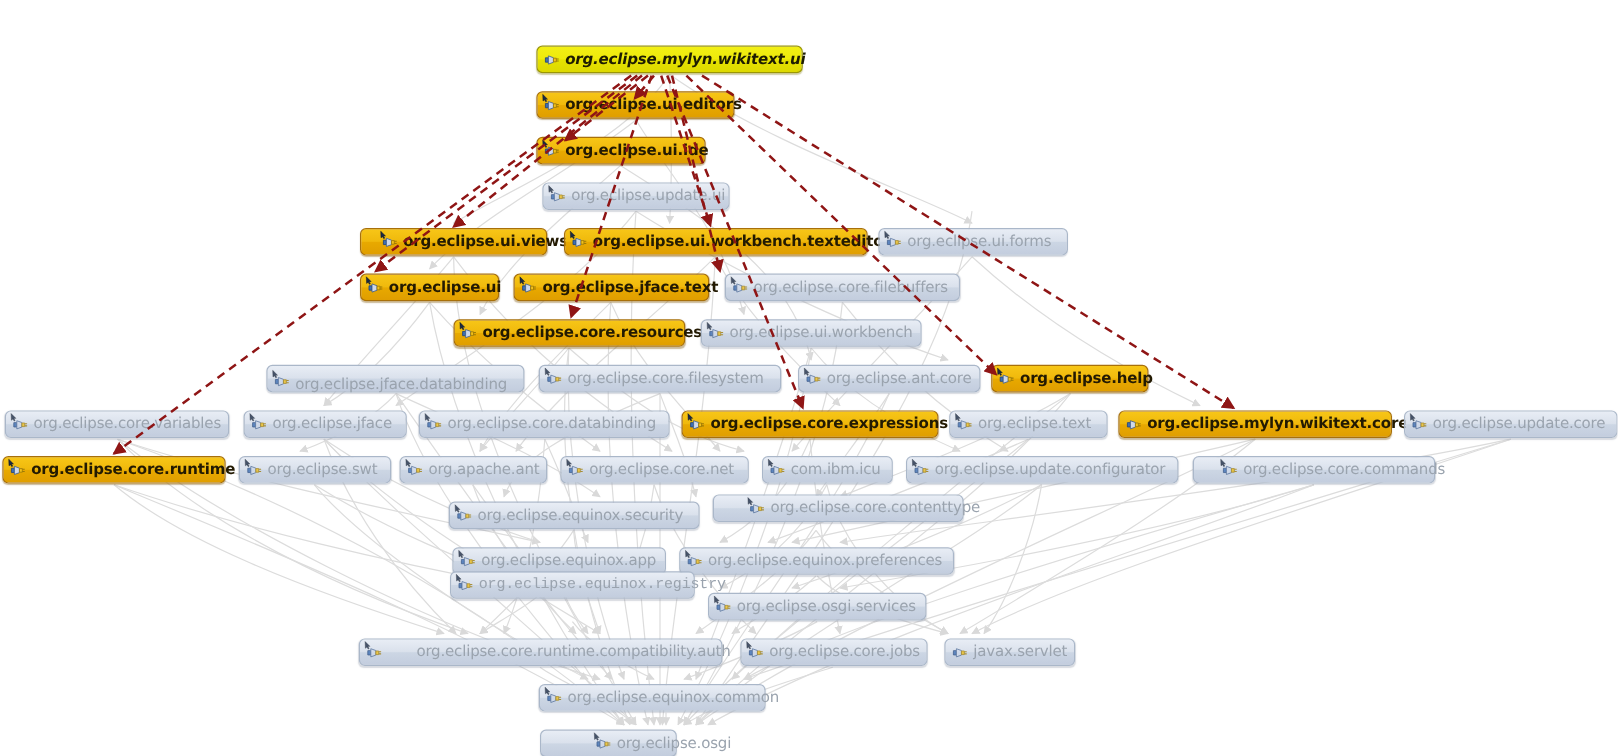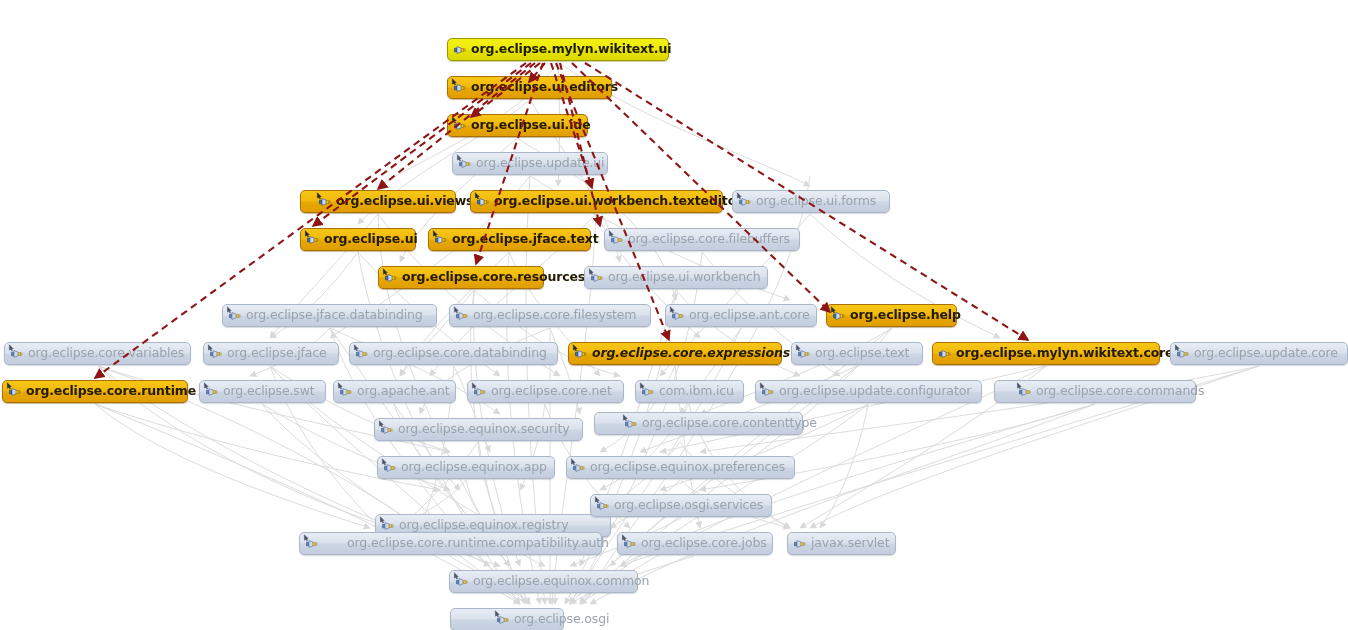--- a/index.html
+++ b/index.html
@@ -45,20 +45,21 @@
     font-weight:bold;
     box-shadow:0 1px 1px rgba(120,80,0,.4);
   }
   
   .node.root{
     background:linear-gradient(to bottom,#f2ef14 0%,#eeea0b 48%,#e6e200 52%,#ddd900 100%);
     border:1px solid #9a9606;
     color:#1d1c02;
     font-weight:bold;
     box-shadow:0 1px 1px rgba(120,115,0,.35);
+    font-style:italic;
   }
 
   
   .ico{position:relative;width:16px;height:16px;flex:0 0 16px;}
   .ico svg{display:block;width:16px;height:16px;}
   .dim .ico{opacity:.78;}
 </style>
 </head>
 <body>
 
@@ -301,21 +302,21 @@
             <path d="M5 4.6 L9.2 6.1 L9.2 9.9 L5 11.4 Z" fill="#cfd9ea" stroke="#41618f" stroke-width=".7"></path>
             <path d="M9.2 6.5 L11.6 6.5 L11.6 9.5 L9.2 9.5 Z" fill="#f3c11a" stroke="#9c7a07" stroke-width=".7"></path>
             <path d="M11.6 7.1 L13.6 7.1 M11.6 8.9 L13.6 8.9" stroke="#9c7a07" stroke-width=".9"></path>
           </svg>
           <svg viewBox="0 0 16 16" xmlns="http://www.w3.org/2000/svg" style="position:absolute;left:-1px;top:-2px;width:10px;height:10px">
             <path d="M2 1 L8.4 7.4 L5.6 7.6 L7.4 10.2 L6.1 11 L4.4 8.3 L2.4 9.9 Z" fill="#1b2a44" stroke="#0c1422" stroke-width=".6" stroke-linejoin="round"></path>
           </svg>
         </span>
         <span class="lbl">org.eclipse.core.filebuffers</span>
       </div>
-      <div class="node gold" style="left: 378px; top: 266px; width: 166px;">
+      <div class="node gold" style="left: 378px; top: 266px; width: 193px;">
         <span class="ico">
           <svg viewBox="0 0 16 16" xmlns="http://www.w3.org/2000/svg">
             <path d="M2.5 6.2 L5 6.2 L5 9.8 L2.5 9.8 Z" fill="#3d6fb5" stroke="#23457a" stroke-width=".7"></path>
             <path d="M5 4.6 L9.2 6.1 L9.2 9.9 L5 11.4 Z" fill="#cfd9ea" stroke="#41618f" stroke-width=".7"></path>
             <path d="M9.2 6.5 L11.6 6.5 L11.6 9.5 L9.2 9.5 Z" fill="#f3c11a" stroke="#9c7a07" stroke-width=".7"></path>
             <path d="M11.6 7.1 L13.6 7.1 M11.6 8.9 L13.6 8.9" stroke="#9c7a07" stroke-width=".9"></path>
           </svg>
           <svg viewBox="0 0 16 16" xmlns="http://www.w3.org/2000/svg" style="position:absolute;left:-1px;top:-2px;width:10px;height:10px">
             <path d="M2 1 L8.4 7.4 L5.6 7.6 L7.4 10.2 L6.1 11 L4.4 8.3 L2.4 9.9 Z" fill="#1b2a44" stroke="#0c1422" stroke-width=".6" stroke-linejoin="round"></path>
           </svg>
@@ -329,21 +330,21 @@
             <path d="M5 4.6 L9.2 6.1 L9.2 9.9 L5 11.4 Z" fill="#cfd9ea" stroke="#41618f" stroke-width=".7"></path>
             <path d="M9.2 6.5 L11.6 6.5 L11.6 9.5 L9.2 9.5 Z" fill="#f3c11a" stroke="#9c7a07" stroke-width=".7"></path>
             <path d="M11.6 7.1 L13.6 7.1 M11.6 8.9 L13.6 8.9" stroke="#9c7a07" stroke-width=".9"></path>
           </svg>
           <svg viewBox="0 0 16 16" xmlns="http://www.w3.org/2000/svg" style="position:absolute;left:-1px;top:-2px;width:10px;height:10px">
             <path d="M2 1 L8.4 7.4 L5.6 7.6 L7.4 10.2 L6.1 11 L4.4 8.3 L2.4 9.9 Z" fill="#1b2a44" stroke="#0c1422" stroke-width=".6" stroke-linejoin="round"></path>
           </svg>
         </span>
         <span class="lbl">org.eclipse.ui.workbench</span>
       </div>
-      <div class="node dim" style="left: 222px; top: 304px; width: 215px;">
+      <div class="node dim" style="left: 222px; top: 304px; width: 215px; align-items: flex-end;">
         <span class="ico">
           <svg viewBox="0 0 16 16" xmlns="http://www.w3.org/2000/svg">
             <path d="M2.5 6.2 L5 6.2 L5 9.8 L2.5 9.8 Z" fill="#3d6fb5" stroke="#23457a" stroke-width=".7"></path>
             <path d="M5 4.6 L9.2 6.1 L9.2 9.9 L5 11.4 Z" fill="#cfd9ea" stroke="#41618f" stroke-width=".7"></path>
             <path d="M9.2 6.5 L11.6 6.5 L11.6 9.5 L9.2 9.5 Z" fill="#f3c11a" stroke="#9c7a07" stroke-width=".7"></path>
             <path d="M11.6 7.1 L13.6 7.1 M11.6 8.9 L13.6 8.9" stroke="#9c7a07" stroke-width=".9"></path>
           </svg>
           <svg viewBox="0 0 16 16" xmlns="http://www.w3.org/2000/svg" style="position:absolute;left:-1px;top:-2px;width:10px;height:10px">
             <path d="M2 1 L8.4 7.4 L5.6 7.6 L7.4 10.2 L6.1 11 L4.4 8.3 L2.4 9.9 Z" fill="#1b2a44" stroke="#0c1422" stroke-width=".6" stroke-linejoin="round"></path>
           </svg>
@@ -427,21 +428,21 @@
             <path d="M5 4.6 L9.2 6.1 L9.2 9.9 L5 11.4 Z" fill="#cfd9ea" stroke="#41618f" stroke-width=".7"></path>
             <path d="M9.2 6.5 L11.6 6.5 L11.6 9.5 L9.2 9.5 Z" fill="#f3c11a" stroke="#9c7a07" stroke-width=".7"></path>
             <path d="M11.6 7.1 L13.6 7.1 M11.6 8.9 L13.6 8.9" stroke="#9c7a07" stroke-width=".9"></path>
           </svg>
           <svg viewBox="0 0 16 16" xmlns="http://www.w3.org/2000/svg" style="position:absolute;left:-1px;top:-2px;width:10px;height:10px">
             <path d="M2 1 L8.4 7.4 L5.6 7.6 L7.4 10.2 L6.1 11 L4.4 8.3 L2.4 9.9 Z" fill="#1b2a44" stroke="#0c1422" stroke-width=".6" stroke-linejoin="round"></path>
           </svg>
         </span>
         <span class="lbl">org.eclipse.core.databinding</span>
       </div>
-      <div class="node gold" style="left: 568px; top: 342px; width: 214px; font-style: italic;">
+      <div class="node gold" style="left: 568px; top: 342px; width: 214px;">
         <span class="ico">
           <svg viewBox="0 0 16 16" xmlns="http://www.w3.org/2000/svg">
             <path d="M2.5 6.2 L5 6.2 L5 9.8 L2.5 9.8 Z" fill="#3d6fb5" stroke="#23457a" stroke-width=".7"></path>
             <path d="M5 4.6 L9.2 6.1 L9.2 9.9 L5 11.4 Z" fill="#cfd9ea" stroke="#41618f" stroke-width=".7"></path>
             <path d="M9.2 6.5 L11.6 6.5 L11.6 9.5 L9.2 9.5 Z" fill="#f3c11a" stroke="#9c7a07" stroke-width=".7"></path>
             <path d="M11.6 7.1 L13.6 7.1 M11.6 8.9 L13.6 8.9" stroke="#9c7a07" stroke-width=".9"></path>
           </svg>
           <svg viewBox="0 0 16 16" xmlns="http://www.w3.org/2000/svg" style="position:absolute;left:-1px;top:-2px;width:10px;height:10px">
             <path d="M2 1 L8.4 7.4 L5.6 7.6 L7.4 10.2 L6.1 11 L4.4 8.3 L2.4 9.9 Z" fill="#1b2a44" stroke="#0c1422" stroke-width=".6" stroke-linejoin="round"></path>
           </svg>
@@ -634,21 +635,21 @@
             <path d="M5 4.6 L9.2 6.1 L9.2 9.9 L5 11.4 Z" fill="#cfd9ea" stroke="#41618f" stroke-width=".7"></path>
             <path d="M9.2 6.5 L11.6 6.5 L11.6 9.5 L9.2 9.5 Z" fill="#f3c11a" stroke="#9c7a07" stroke-width=".7"></path>
             <path d="M11.6 7.1 L13.6 7.1 M11.6 8.9 L13.6 8.9" stroke="#9c7a07" stroke-width=".9"></path>
           </svg>
           <svg viewBox="0 0 16 16" xmlns="http://www.w3.org/2000/svg" style="position:absolute;left:-1px;top:-2px;width:10px;height:10px">
             <path d="M2 1 L8.4 7.4 L5.6 7.6 L7.4 10.2 L6.1 11 L4.4 8.3 L2.4 9.9 Z" fill="#1b2a44" stroke="#0c1422" stroke-width=".6" stroke-linejoin="round"></path>
           </svg>
         </span>
         <span class="lbl">org.eclipse.equinox.preferences</span>
       </div>
-      <div class="node dim" style="left: 375px; top: 514px; width: 236px;">
+      <div class="node dim" style="left: 375px; top: 476px; width: 204px; font-family: Liberation Mono, monospace;">
         <span class="ico">
           <svg viewBox="0 0 16 16" xmlns="http://www.w3.org/2000/svg">
             <path d="M2.5 6.2 L5 6.2 L5 9.8 L2.5 9.8 Z" fill="#3d6fb5" stroke="#23457a" stroke-width=".7"></path>
             <path d="M5 4.6 L9.2 6.1 L9.2 9.9 L5 11.4 Z" fill="#cfd9ea" stroke="#41618f" stroke-width=".7"></path>
             <path d="M9.2 6.5 L11.6 6.5 L11.6 9.5 L9.2 9.5 Z" fill="#f3c11a" stroke="#9c7a07" stroke-width=".7"></path>
             <path d="M11.6 7.1 L13.6 7.1 M11.6 8.9 L13.6 8.9" stroke="#9c7a07" stroke-width=".9"></path>
           </svg>
           <svg viewBox="0 0 16 16" xmlns="http://www.w3.org/2000/svg" style="position:absolute;left:-1px;top:-2px;width:10px;height:10px">
             <path d="M2 1 L8.4 7.4 L5.6 7.6 L7.4 10.2 L6.1 11 L4.4 8.3 L2.4 9.9 Z" fill="#1b2a44" stroke="#0c1422" stroke-width=".6" stroke-linejoin="round"></path>
           </svg>

